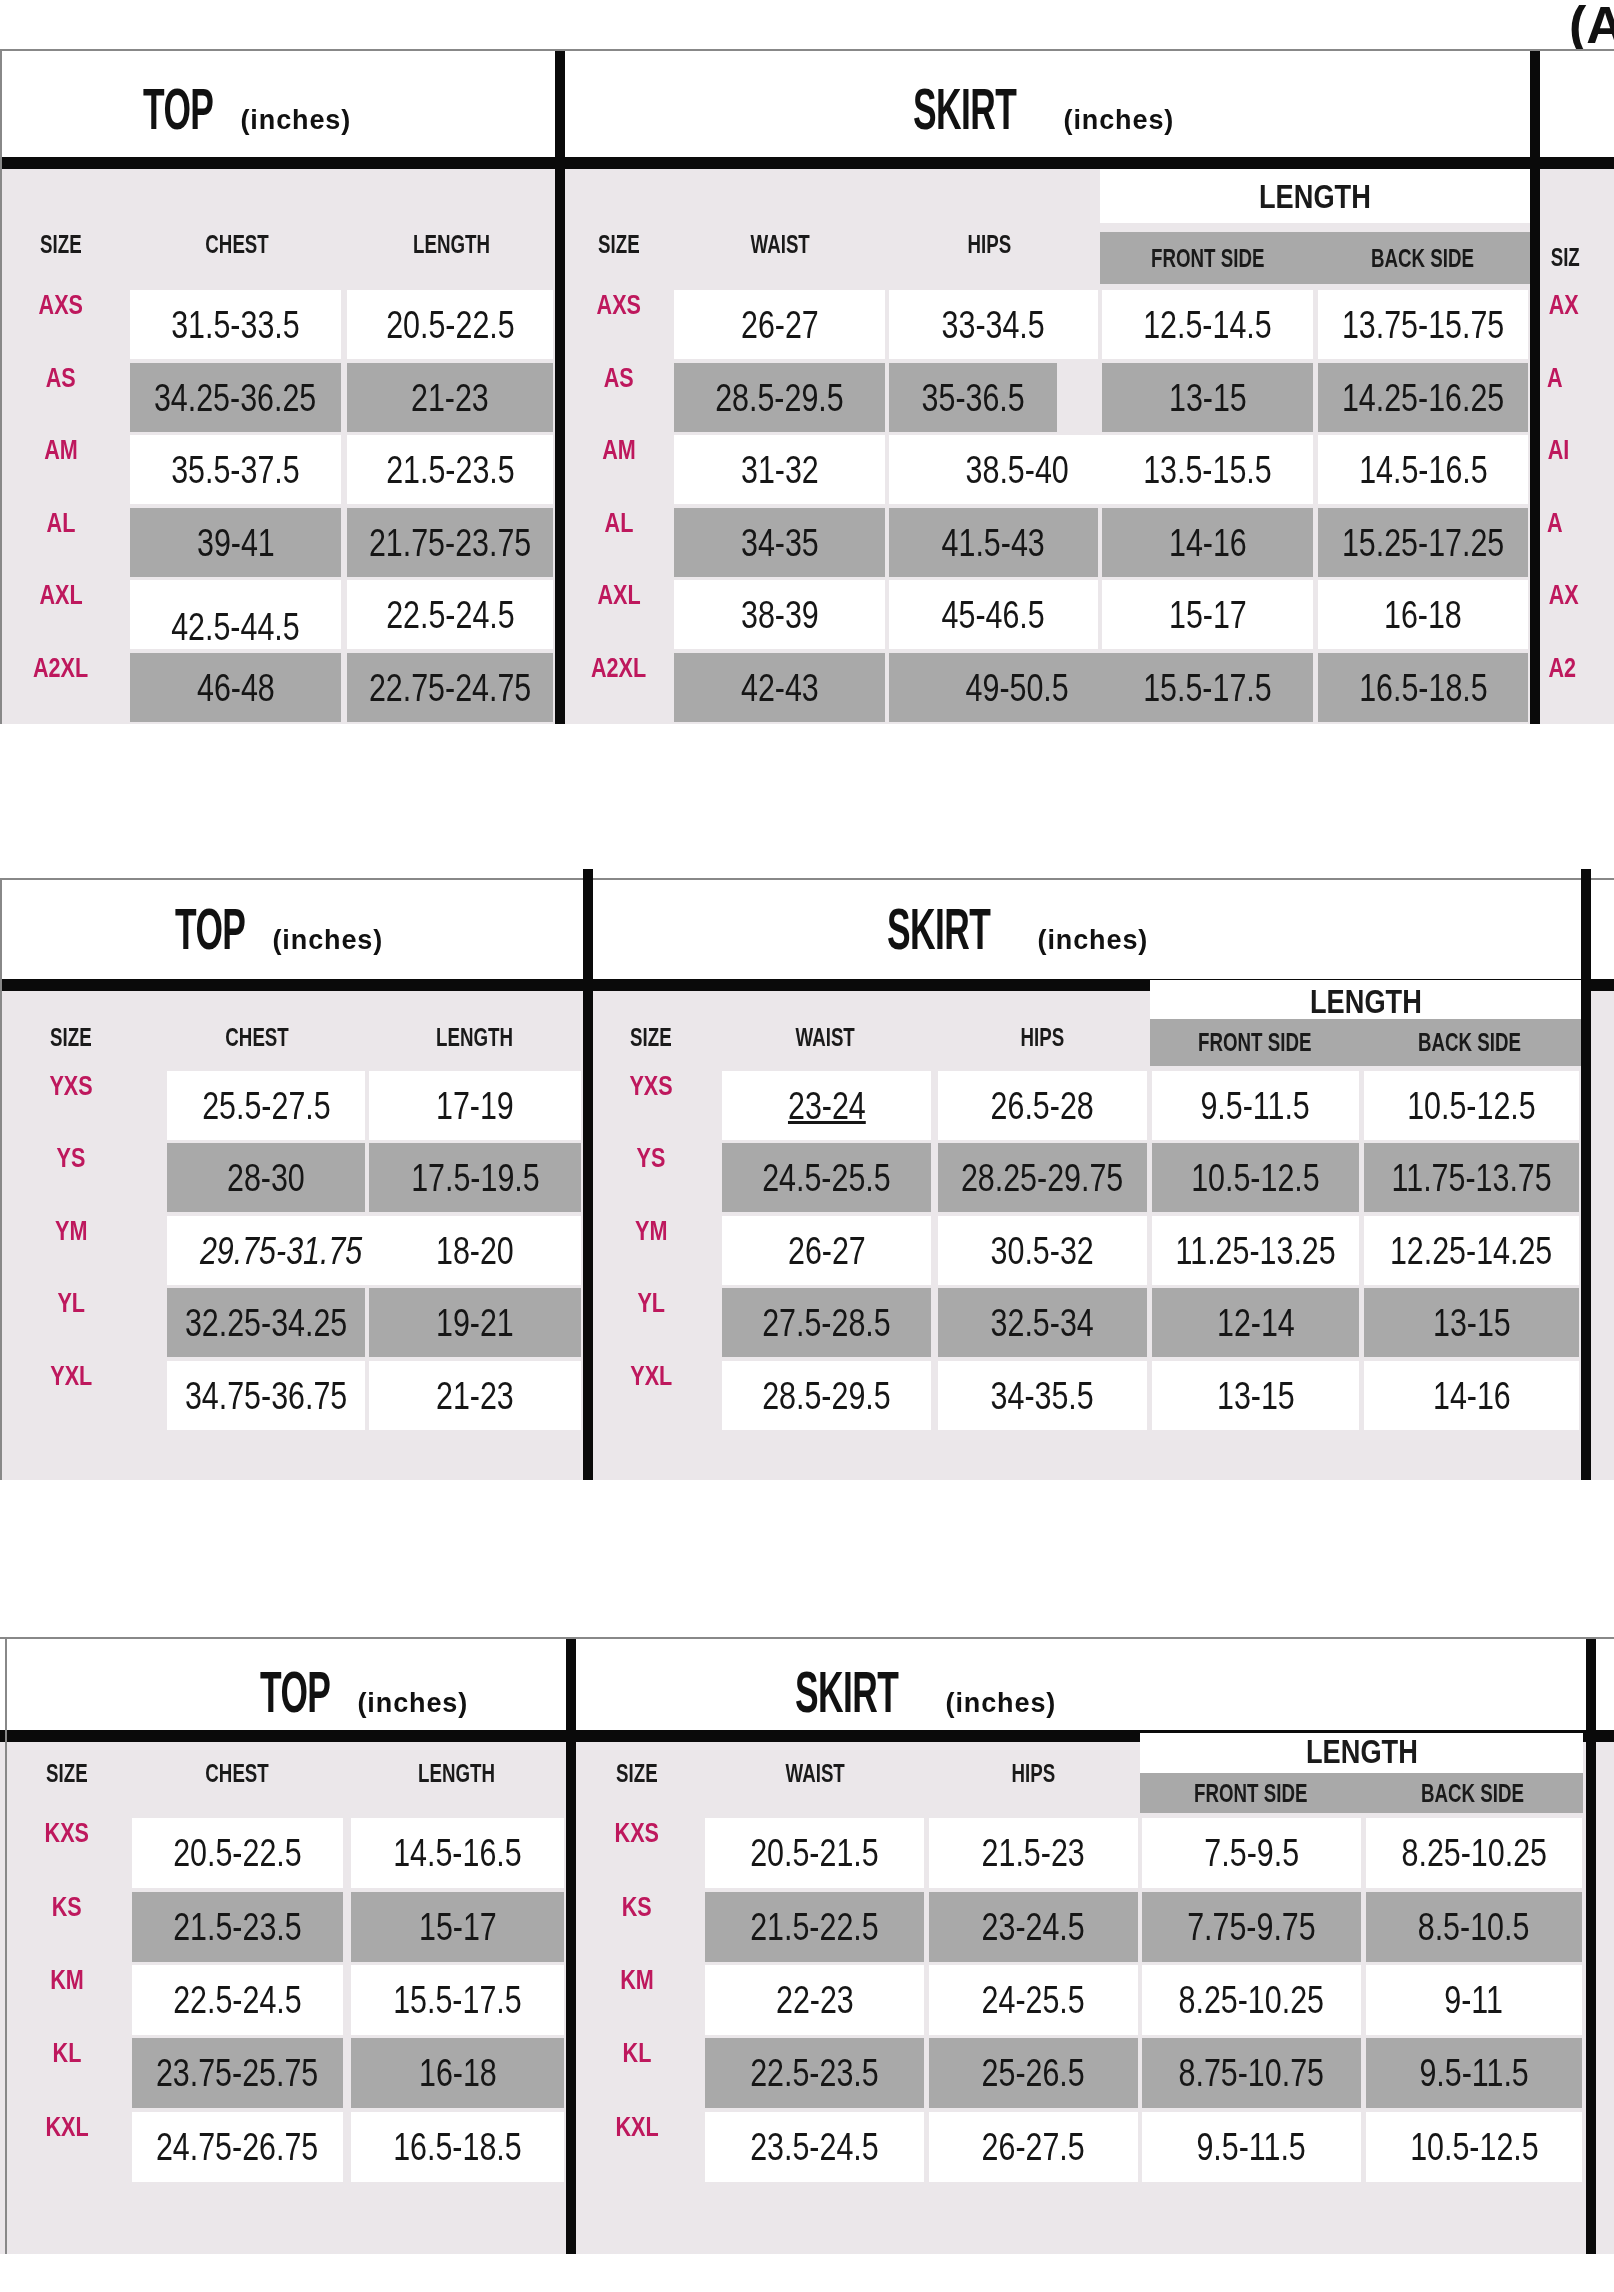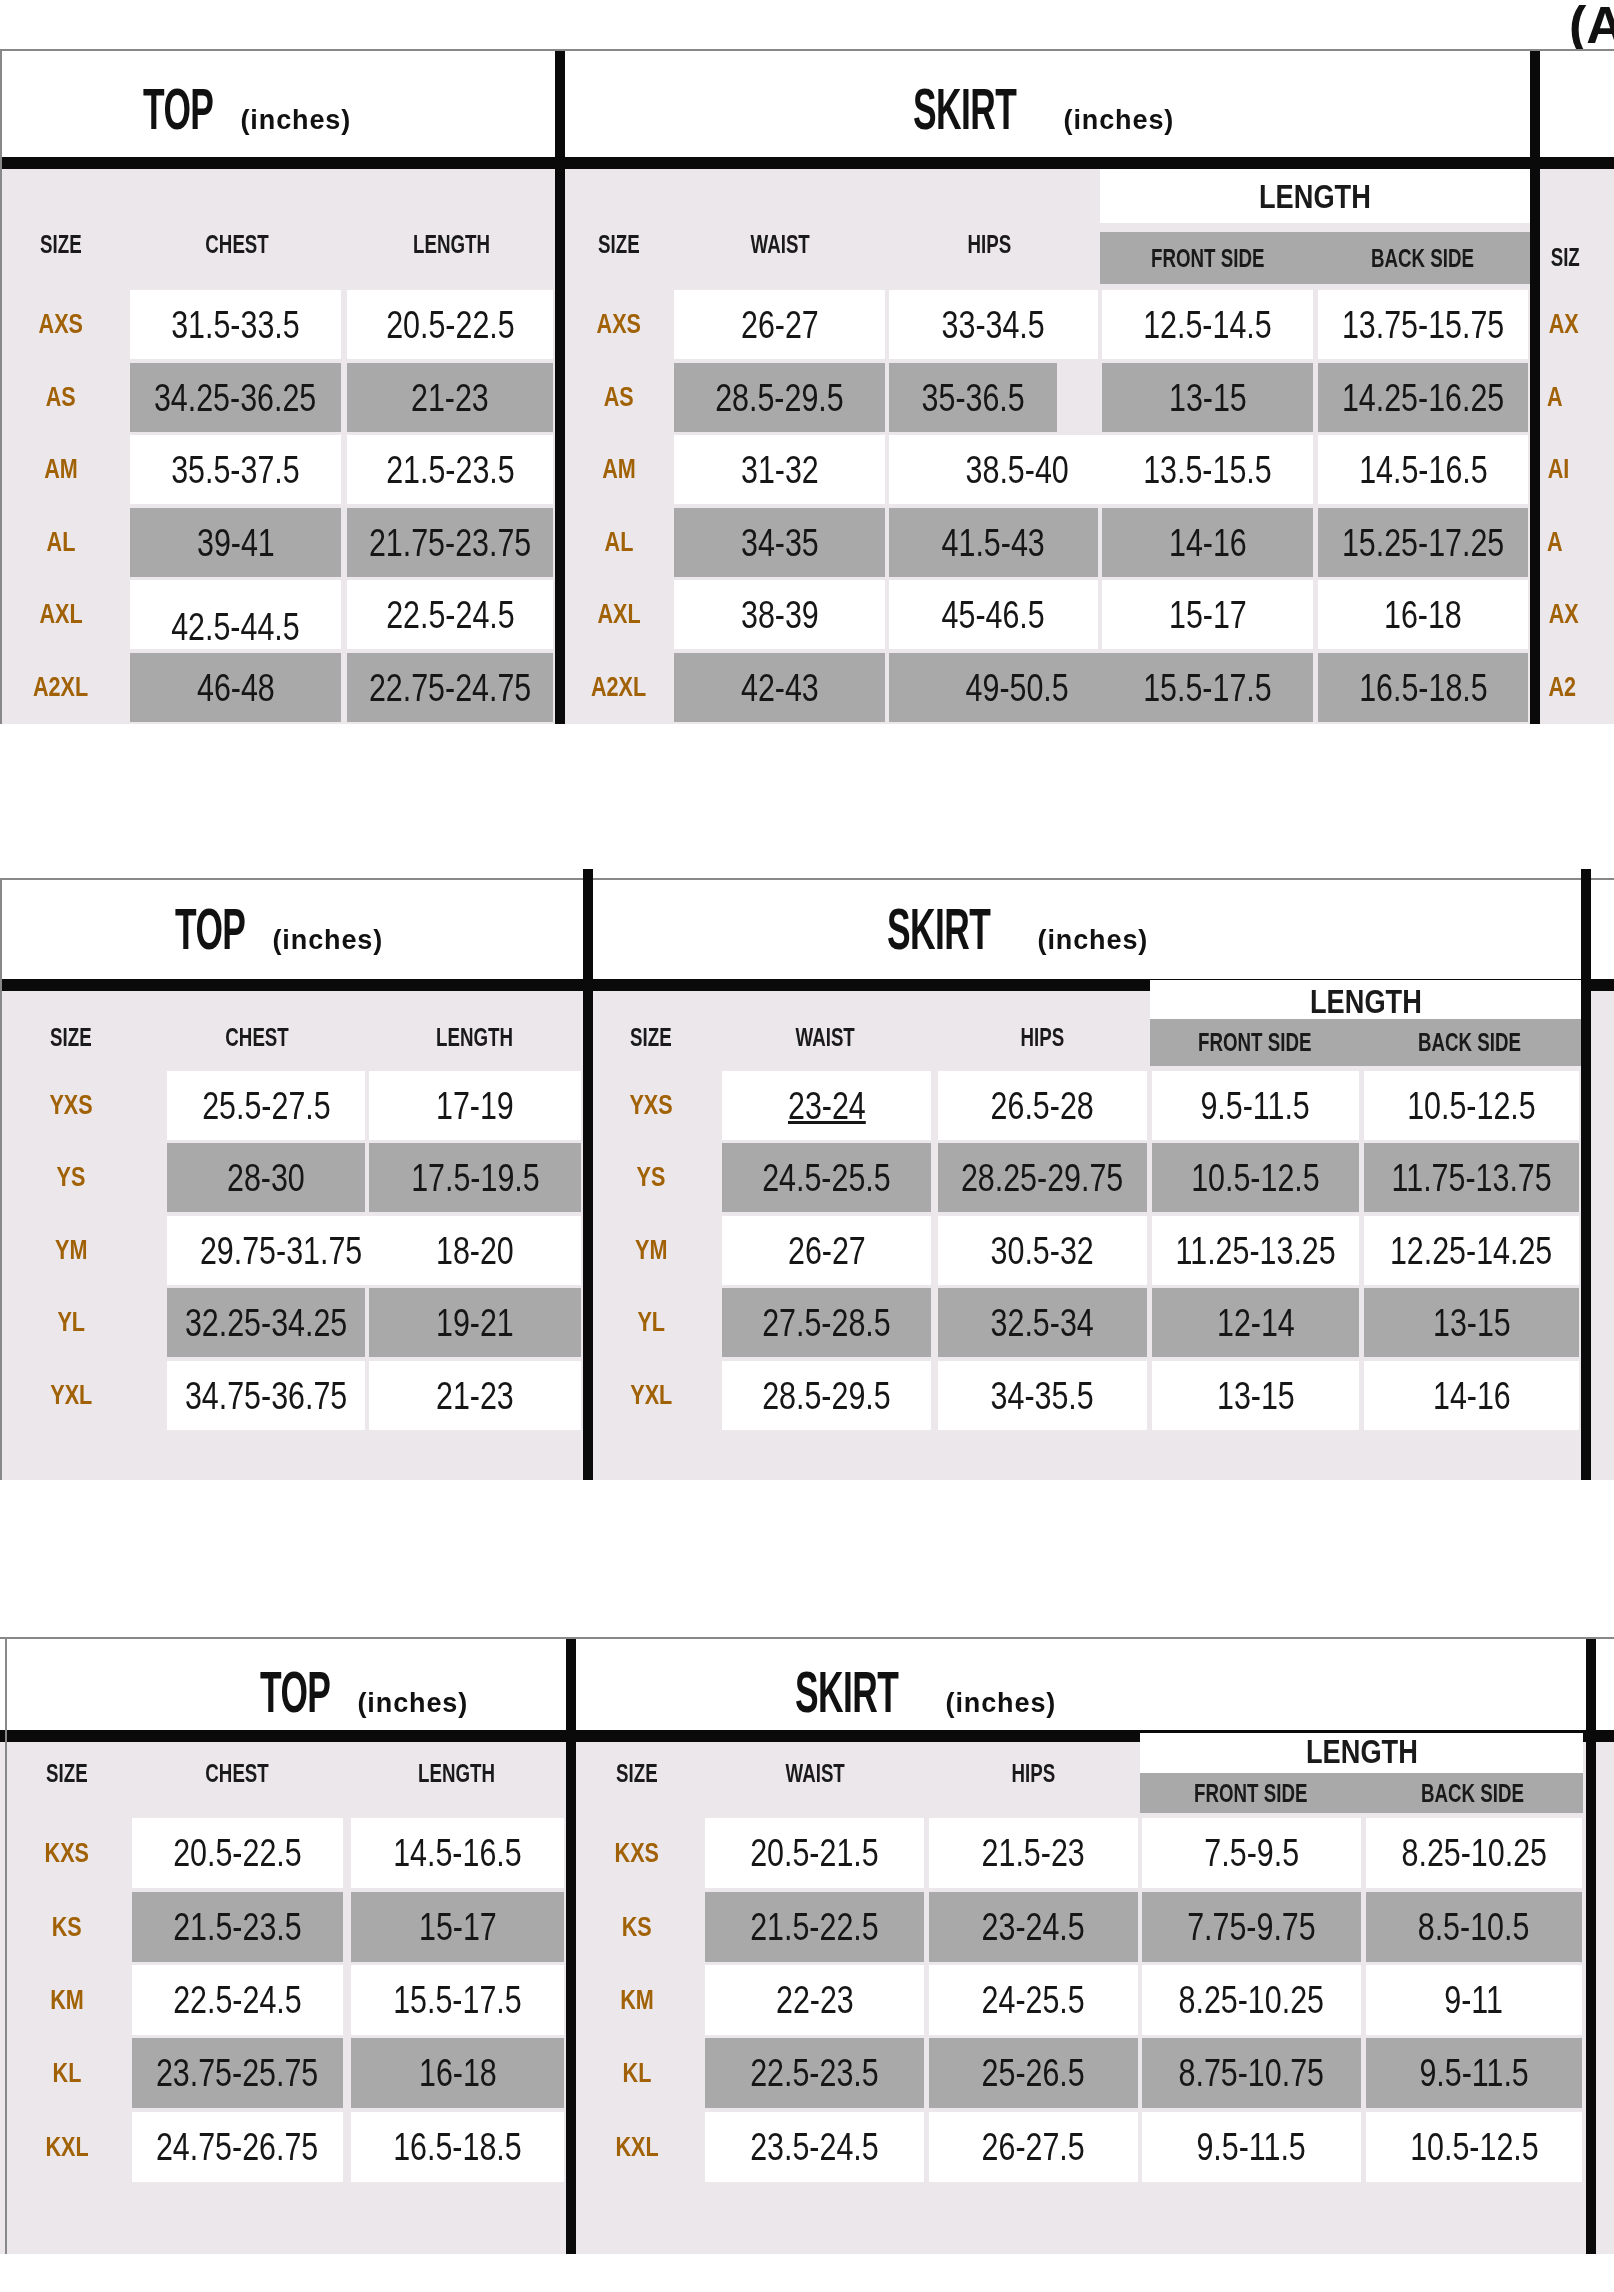--- a/index.html
+++ b/index.html
@@ -24,22 +24,22 @@
   .cell { position:absolute; display:flex; align-items:center; justify-content:center;
           font-size:39px; color:#161616; transform-origin:center; white-space:nowrap; }
   .cell span { display:inline-block; transform:scaleX(0.78); }
   .cell.white { background:#ffffff; }
   .cell.gray { background:#a9a9a9; }
   .hdr { position:absolute; display:flex; align-items:center; justify-content:center;
          font-size:26px; font-weight:bold; color:#1a1a1a; white-space:nowrap; }
   .hdr span { display:inline-block; transform:scaleX(0.72); }
   .hdr.len span { font-size:34px; transform:scaleX(0.8); }
   .sub-hdr { position:absolute; background:#a9a9a9; }
-  .szl { position:absolute; display:flex; align-items:center; justify-content:center;
-         font-size:27px; font-weight:bold; color:#a16207; }
+  .szl { position:absolute; display:flex; justify-content:center;
+         font-size:27px; font-weight:bold; color:#be185d; }
   .szl span { display:inline-block; transform:scaleX(0.8); }
 </style>
 </head>
 <body>
 
 <div class="corner-label">(A</div>
 
 <section class="chart chart-top" style="top:49px; height:673px;">
   <div class="title-band" style="height:106px;"></div>
   <div class="title" style="left:143px; top:25px;">
@@ -363,21 +363,21 @@
           <span>11.75-13.75</span>
         </div>
       </div>
       <div>
         <div class="szl" style="left: 13.4px; top: 336px; width: 116px; height: 69px;">
           <span>YM</span>
         </div>
         <div class="szl" style="left: 593px; top: 336px; width: 116px; height: 69px;">
           <span>YM</span>
         </div>
-        <div class="cell white" style="left: 167px; top: 336px; width: 228px; height: 69px;">
+        <div class="cell white" style="left: 167px; top: 336px; width: 228px; height: 69px; font-style: italic;">
           <span>29.75-31.75</span>
         </div>
         <div class="cell white" style="left: 369px; top: 336px; width: 212px; height: 69px;">
           <span>18-20</span>
         </div>
         <div class="cell white" style="left: 722px; top: 336px; width: 209px; height: 69px;">
           <span>26-27</span>
         </div>
         <div class="cell white" style="left: 938px; top: 336px; width: 209px; height: 69px;">
           <span>30.5-32</span>

